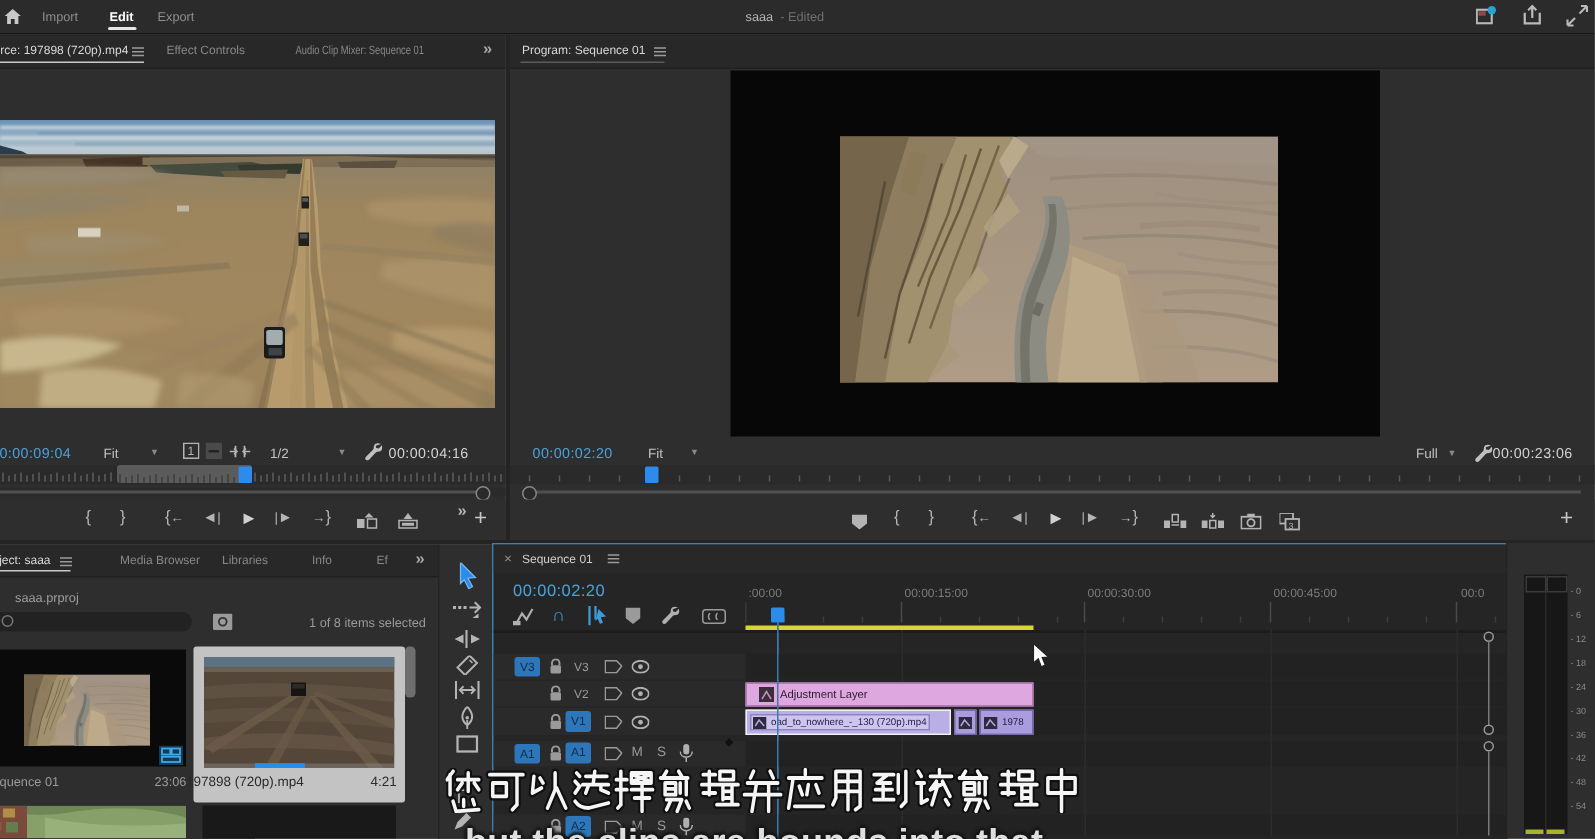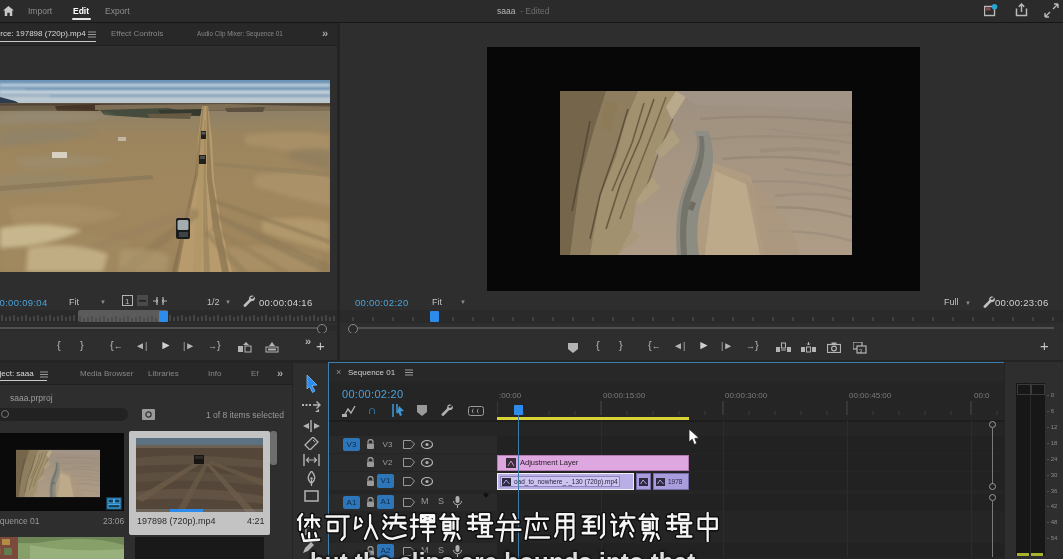--- a/index.html
+++ b/index.html
@@ -152,21 +152,21 @@
         <text x="3" y="8.5" font-size="8" fill="#b4b4b4" font-family="Liberation Sans">1</text>
       </svg>
   <svg class="abs" style="left:137px;top:272px;" width="11" height="11" viewBox="0 0 11 11">
         <rect x="0" y="0" width="11" height="11" fill="#4a4a4a"></rect>
         <rect x="2" y="5" width="7" height="1.6" fill="#222"></rect>
       </svg>
   <svg class="abs" style="left:153px;top:274px;" width="14" height="8" viewBox="0 0 14 8">
         <path d="M4 0 L4 8 M10 0 L10 8" stroke="#b4b4b4" stroke-width="1.2"></path>
         <path d="M0 4 L4 4 M3 2 L5 4 L3 6 M14 4 L10 4 M11 2 L9 4 L11 6" stroke="#b4b4b4" fill="none"></path>
       </svg>
-  <div class="abs txt" style="left:207px;top:274px;color:#c2c2c2;font-size:9px;">1/2</div>
+  <div class="abs txt" style="left:180px;top:274px;color:#c2c2c2;font-size:9px;">1/2</div>
   <div class="abs txt" style="left:225px;top:276px;color:#8a8a8a;font-size:6px;">▼</div>
   <svg class="abs" style="left:243px;top:272px;" width="12" height="12" viewBox="0 0 12 12">
         <path d="M11 1 C9 0 7 0.5 6.4 2 C6 3.2 6.5 4 5.5 5 L1 9.5 C0.3 10.3 0.3 11 1 11.6 C1.7 12.2 2.5 12 3.2 11.3 L7.5 6.7 C8.5 5.7 9.3 6.3 10.5 5.8 C11.9 5.1 12.2 3.2 11.6 1.8 L9.5 4 L7.8 3.6 L7.5 2.2 Z" fill="#c0c0c0"></path>
       </svg>
   <div class="abs tc" style="left:259px;top:274px;font-size:9.5px;color:#d2d2d2;">00:00:04:16</div>
 
   <div class="abs" style="left:0;top:287px;width:337px;height:13px;background:#2a2a2a;">
     <div class="abs" style="left:78px;top:0px;width:90px;height:12px;background:#5b5b5b;border-radius:2px;"></div>
     <svg class="abs" style="left:0;top:3px;" width="337" height="10" viewBox="0 0 337 10">
       <g stroke="#5e5e5e" stroke-width="1">
@@ -203,20 +203,27 @@
           <rect x="1" y="5" width="12" height="5" fill="none" stroke="#b4b4b4"></rect>
           <rect x="3" y="6.5" width="8" height="2" fill="#b4b4b4"></rect>
           <path d="M7 0 L10 4 L4 4 Z" fill="#b4b4b4"></path>
         </svg>
     <div class="abs ic" style="left:305px;top:2px;font-size:11px;font-weight:bold;">»</div>
     <div class="abs ic" style="left:316px;top:4px;font-size:15px;color:#c6c6c6;">+</div>
   </div>
 </div>
 
 <div class="abs" style="left:340px;top:23px;width:723px;height:339px;background:#2e2e2e;">
+  <div class="abs" style="left:0;top:0;width:723px;height:22px;background:#282828;border-bottom:1px solid #202020;">
+    <div class="abs txt" style="left:8px;top:6px;color:#d8d8d8;font-size:8px;">Program: Sequence 01</div>
+    <svg class="abs" style="left:96px;top:8px;" width="8" height="7" viewBox="0 0 8 7">
+          <path d="M0 1 H8 M0 3.5 H8 M0 6 H8" stroke="#9a9a9a" stroke-width="1"></path>
+        </svg>
+    <div class="abs" style="left:7px;top:18px;width:96px;height:1px;background:#5a5a5a;"></div>
+  </div>
 
   <div class="abs" style="left:147px;top:24px;width:433px;height:244px;background:#070707;"></div>
 
   <svg class="abs" style="left:220px;top:68px;" width="292" height="164" viewBox="0 0 292 164">
     <g id="progvid">
     <defs>
       <linearGradient id="plain2" x1="0" y1="0" x2="0" y2="1">
         <stop offset="0" stop-color="#9e9080"></stop>
               <stop offset="0.5" stop-color="#a69682"></stop>
               <stop offset="1" stop-color="#ae9c86"></stop>
@@ -379,21 +386,21 @@
     <path d="M60 24 L0 60 L6 64 L64 26 Z" fill="#6d5c49" opacity="0.75"></path>
     <path d="M68 26 L40 74 L48 74 L72 27 Z" fill="#6a5a47" opacity="0.75"></path>
     <path d="M70 26 L110 74 L120 74 L74 26 Z" fill="#6d5c49" opacity="0.75"></path>
     <path d="M72 25 L127 48 L127 42 L75 23 Z" fill="#6a5a47" opacity="0.75"></path>
     <rect x="58" y="17" width="10" height="9" fill="#171513"></rect>
     <rect x="59" y="18" width="8" height="3" fill="#2e2a26"></rect>
   </svg>
   <div class="abs" style="left:170px;top:146px;width:33px;height:3px;background:#2d8ceb;"></div>
   <div class="abs" style="left:136px;top:146px;width:127px;height:3px;background:#9a9a9a;opacity:0.35;"></div>
   <div class="abs" style="left:170px;top:146px;width:33px;height:3px;background:#2d8ceb;"></div>
-  <div class="abs txt" style="left:137px;top:153px;color:#2b2b2b;font-size:9px;">197898 (720p).mp4</div>
+  <div class="abs txt" style="left:124px;top:153px;color:#2b2b2b;font-size:9px;">197898 (720p).mp4</div>
   <div class="abs txt" style="left:247px;top:153px;color:#2b2b2b;font-size:9px;">4:21</div>
 
   <div class="abs" style="left:-10px;top:174px;width:134px;height:22px;overflow:hidden;">
     <svg width="134" height="22" viewBox="0 0 134 22">
       <rect width="134" height="22" fill="#6f8757"></rect>
       <path d="M0 0 Q30 10 60 4 Q100 -2 134 8 L134 22 L0 22 Z" fill="#87a06a"></path>
       <path d="M40 8 Q80 16 134 12 L134 22 L40 22 Z" fill="#98b07c"></path>
       <rect x="0" y="0" width="28" height="22" fill="#7c4a3d"></rect>
       <rect x="2" y="2" width="7" height="6" fill="#a84a3c"></rect>
       <rect x="12" y="2" width="8" height="6" fill="#b08f45"></rect>

